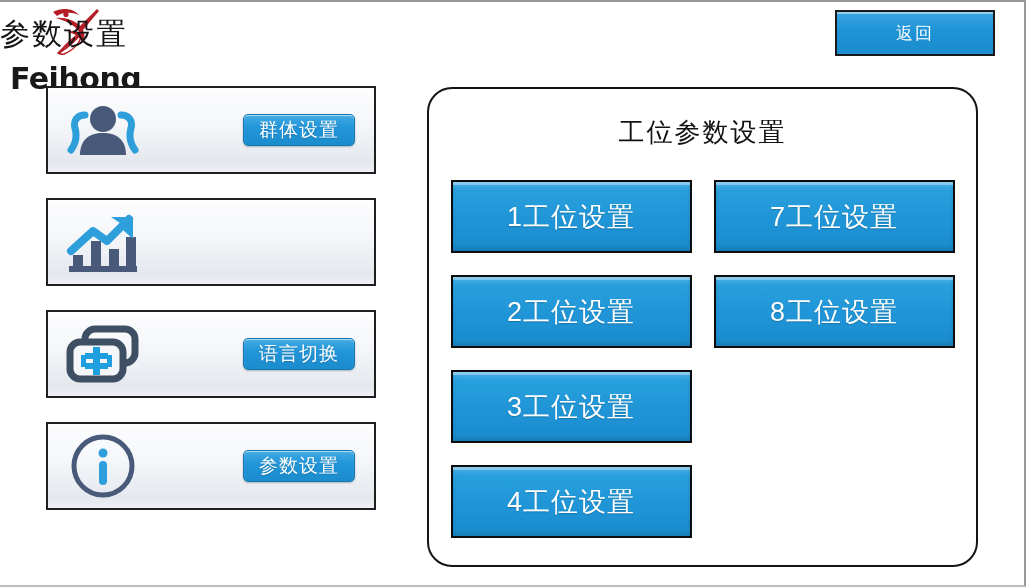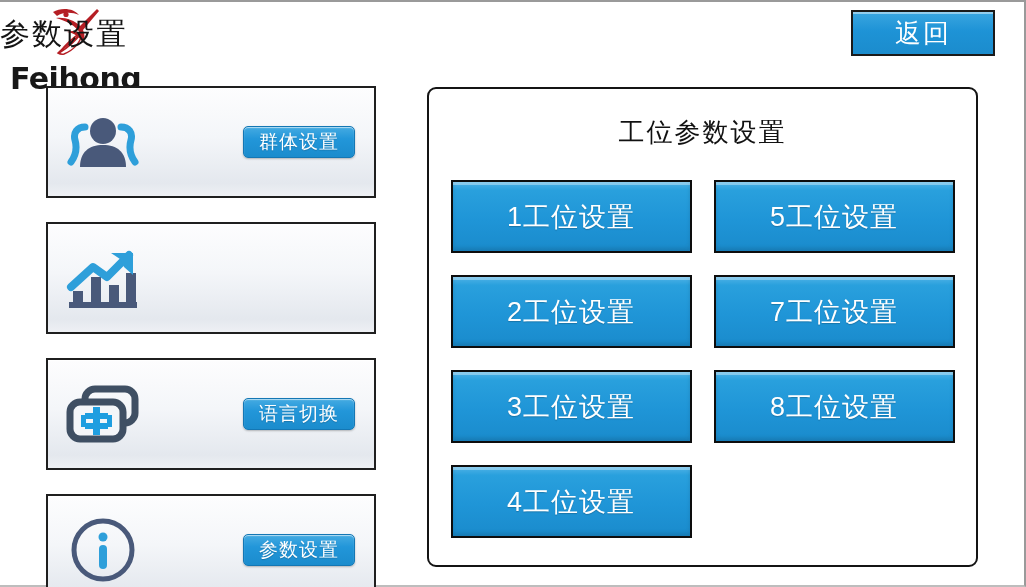--- a/index.html
+++ b/index.html
@@ -55,44 +55,44 @@
     left: 0; top: 12px;
     width: 1022px;
     text-align: left;
     font-size: 30px;
     color: #141414;
     letter-spacing: 2px;
   }
   #btn-return {
     position: absolute;
     right: 27px; top: 8px;
-    width: 144px; height: 46px;
+    width: 160px; height: 46px;
     box-sizing: border-box;
     border: 2px solid #1a1a1a;
     background: linear-gradient(to bottom, #3aa6e0 0%, #1e93d6 45%, #1b8ccd 100%);
     color: #ffffff;
-    font-size: 26px;
+    font-size: 17px;
     letter-spacing: 2px;
     display: flex;
     align-items: center;
     justify-content: center;
     box-shadow: inset 0 2px 0 rgba(255,255,255,0.45);
     cursor: pointer;
   }
 
   
   #sidebar {
     position: absolute;
     left: 46px; top: 84px;
     width: 330px;
   }
   .card {
     position: relative;
     width: 330px;
-    height: 112px;
+    height: 88px;
     box-sizing: border-box;
     border: 2px solid #1f1f1f;
     background: linear-gradient(to bottom, #fdfdfe 0%, #f4f6f9 45%, #e4e8ee 88%, #eef0f4 100%);
     margin-bottom: 24px;
     display: flex;
     align-items: center;
     box-shadow: inset 0 1px 0 #ffffff;
     cursor: pointer;
   }
   .card-icon {
@@ -127,21 +127,21 @@
   }
 
   
   #panel {
     position: absolute;
     left: 427px; top: 85px;
     width: 551px;
     height: 480px;
     box-sizing: border-box;
     border: 2px solid #141414;
-    border-radius: 9px;
+    border-radius: 25px;
     background: #ffffff;
   }
   #panel-title {
     margin-top: 26px;
     text-align: center;
     font-size: 26px;
     color: #111111;
     letter-spacing: 2px;
   }
   #station-grid {
@@ -252,19 +252,18 @@
   </div>
 
   <div id="panel">
     <div id="panel-title">工位参数设置</div>
 
     <div id="station-grid">
       <div class="station-btn">1工位设置</div>
       <div class="station-btn">2工位设置</div>
       <div class="station-btn">3工位设置</div>
       <div class="station-btn">4工位设置</div>
-      <div class="station-btn">5工位设置</div>
       <div class="station-btn">7工位设置</div>
       <div class="station-btn">8工位设置</div>
     </div>
   </div>
 
 </div>
 
 </body></html>

